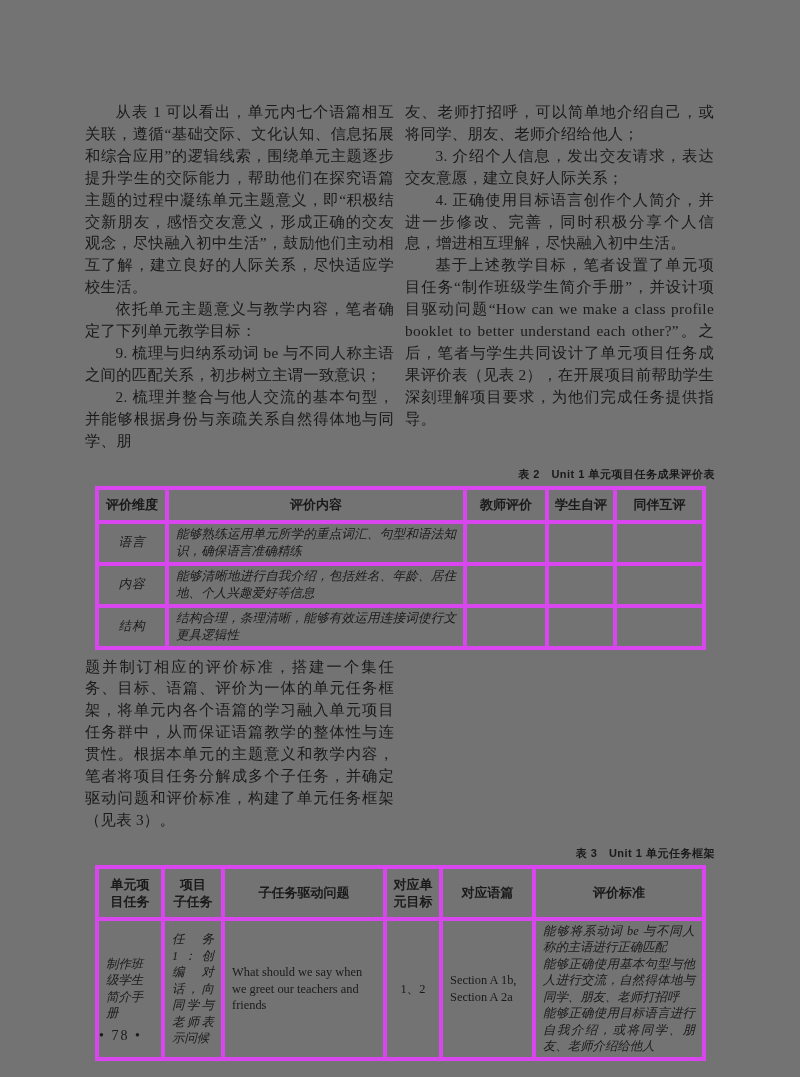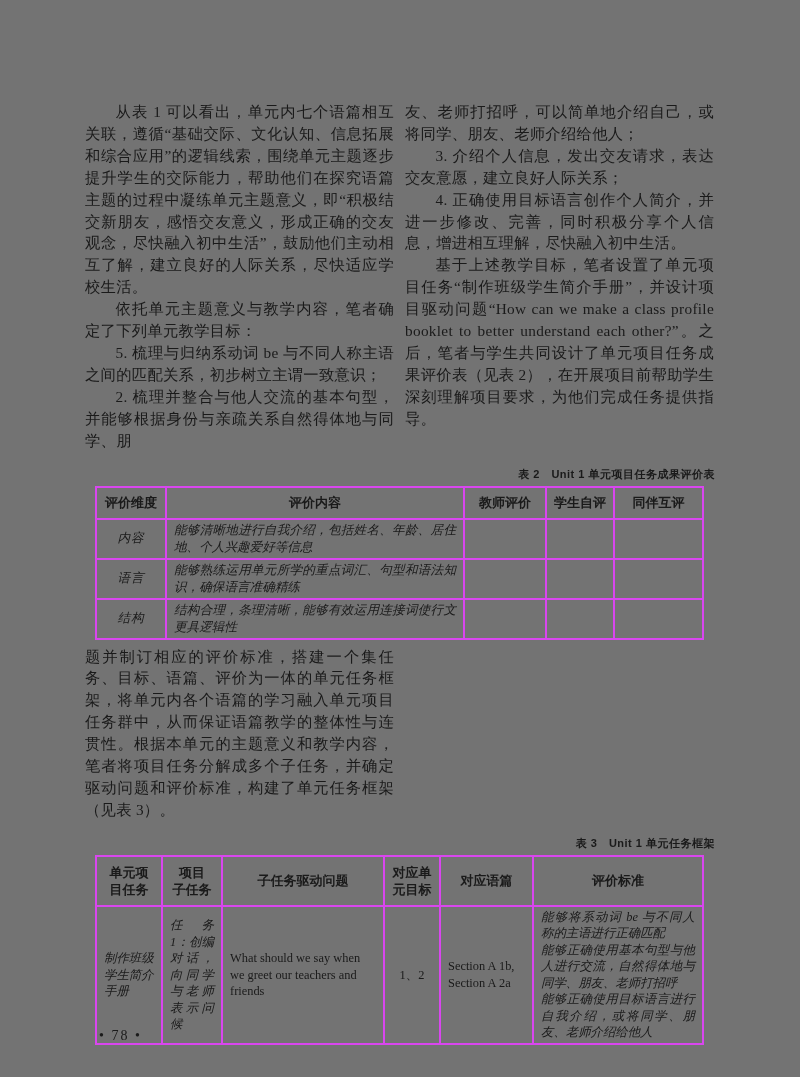--- a/index.html
+++ b/index.html
@@ -36,21 +36,21 @@
     letter-spacing: 0.5px;
   }
   
   table {
     border-collapse: collapse;
     table-layout: fixed;
     margin-left: 10px;
     width: 607px;
     border: 2px solid #2b2b2b;
   }
-  th, td { border: 2px solid #d946ef; vertical-align: middle; }
+  th, td { border: 4px solid #d946ef; vertical-align: middle; }
   th {
     font-family: "Liberation Sans", "DejaVu Sans", sans-serif;
     font-weight: bold;
     font-size: 13px;
     text-align: center;
     line-height: 16px;
     padding: 7px 2px;
   }
   td {
     font-size: 12.6px;
@@ -80,21 +80,21 @@
 </style>
 </head>
 <body>
 
 <div class="page">
 
   <section class="two-col">
     <div class="col">
       <p class="para indent">从表 1 可以看出，单元内七个语篇相互关联，遵循“基础交际、文化认知、信息拓展和综合应用”的逻辑线索，围绕单元主题逐步提升学生的交际能力，帮助他们在探究语篇主题的过程中凝练单元主题意义，即“积极结交新朋友，感悟交友意义，形成正确的交友观念，尽快融入初中生活”，鼓励他们主动相互了解，建立良好的人际关系，尽快适应学校生活。</p>
       <p class="para indent">依托单元主题意义与教学内容，笔者确定了下列单元教学目标：</p>
-      <p class="para indent">5. 梳理与归纳系动词 be 与不同人称主语之间的匹配关系，初步树立主谓一致意识；</p>
+      <p class="para indent">9. 梳理与归纳系动词 be 与不同人称主语之间的匹配关系，初步树立主谓一致意识；</p>
       <p class="para indent">2. 梳理并整合与他人交流的基本句型，并能够根据身份与亲疏关系自然得体地与同学、朋</p>
     </div>
     <div class="col">
       <p class="para">友、老师打招呼，可以简单地介绍自己，或将同学、朋友、老师介绍给他人；</p>
       <p class="para indent">3. 介绍个人信息，发出交友请求，表达交友意愿，建立良好人际关系；</p>
       <p class="para indent">4. 正确使用目标语言创作个人简介，并进一步修改、完善，同时积极分享个人信息，增进相互理解，尽快融入初中生活。</p>
       <p class="para indent">基于上述教学目标，笔者设置了单元项目任务“制作班级学生简介手册”，并设计项目驱动问题“How can we make a class profile booklet to better understand each other?”。之后，笔者与学生共同设计了单元项目任务成果评价表（见表 2），在开展项目前帮助学生深刻理解项目要求，为他们完成任务提供指导。</p>
     </div>
   </section>
 
@@ -111,29 +111,29 @@
       <tr>
         <th>评价维度</th>
         <th>评价内容</th>
         <th>教师评价</th>
         <th>学生自评</th>
         <th>同伴互评</th>
       </tr>
     </thead>
     <tbody>
       <tr>
-        <td class="dim">内容</td>
-        <td class="content">能够清晰地进行自我介绍，包括姓名、年龄、居住地、个人兴趣爱好等信息</td>
+        <td class="dim">语言</td>
+        <td class="content">能够熟练运用单元所学的重点词汇、句型和语法知识，确保语言准确精练</td>
         <td class="blank"></td>
         <td class="blank"></td>
         <td class="blank"></td>
       </tr>
       <tr>
-        <td class="dim">语言</td>
-        <td class="content">能够熟练运用单元所学的重点词汇、句型和语法知识，确保语言准确精练</td>
+        <td class="dim">内容</td>
+        <td class="content">能够清晰地进行自我介绍，包括姓名、年龄、居住地、个人兴趣爱好等信息</td>
         <td class="blank"></td>
         <td class="blank"></td>
         <td class="blank"></td>
       </tr>
       <tr>
         <td class="dim">结构</td>
         <td class="content">结构合理，条理清晰，能够有效运用连接词使行文更具逻辑性</td>
         <td class="blank"></td>
         <td class="blank"></td>
         <td class="blank"></td>

